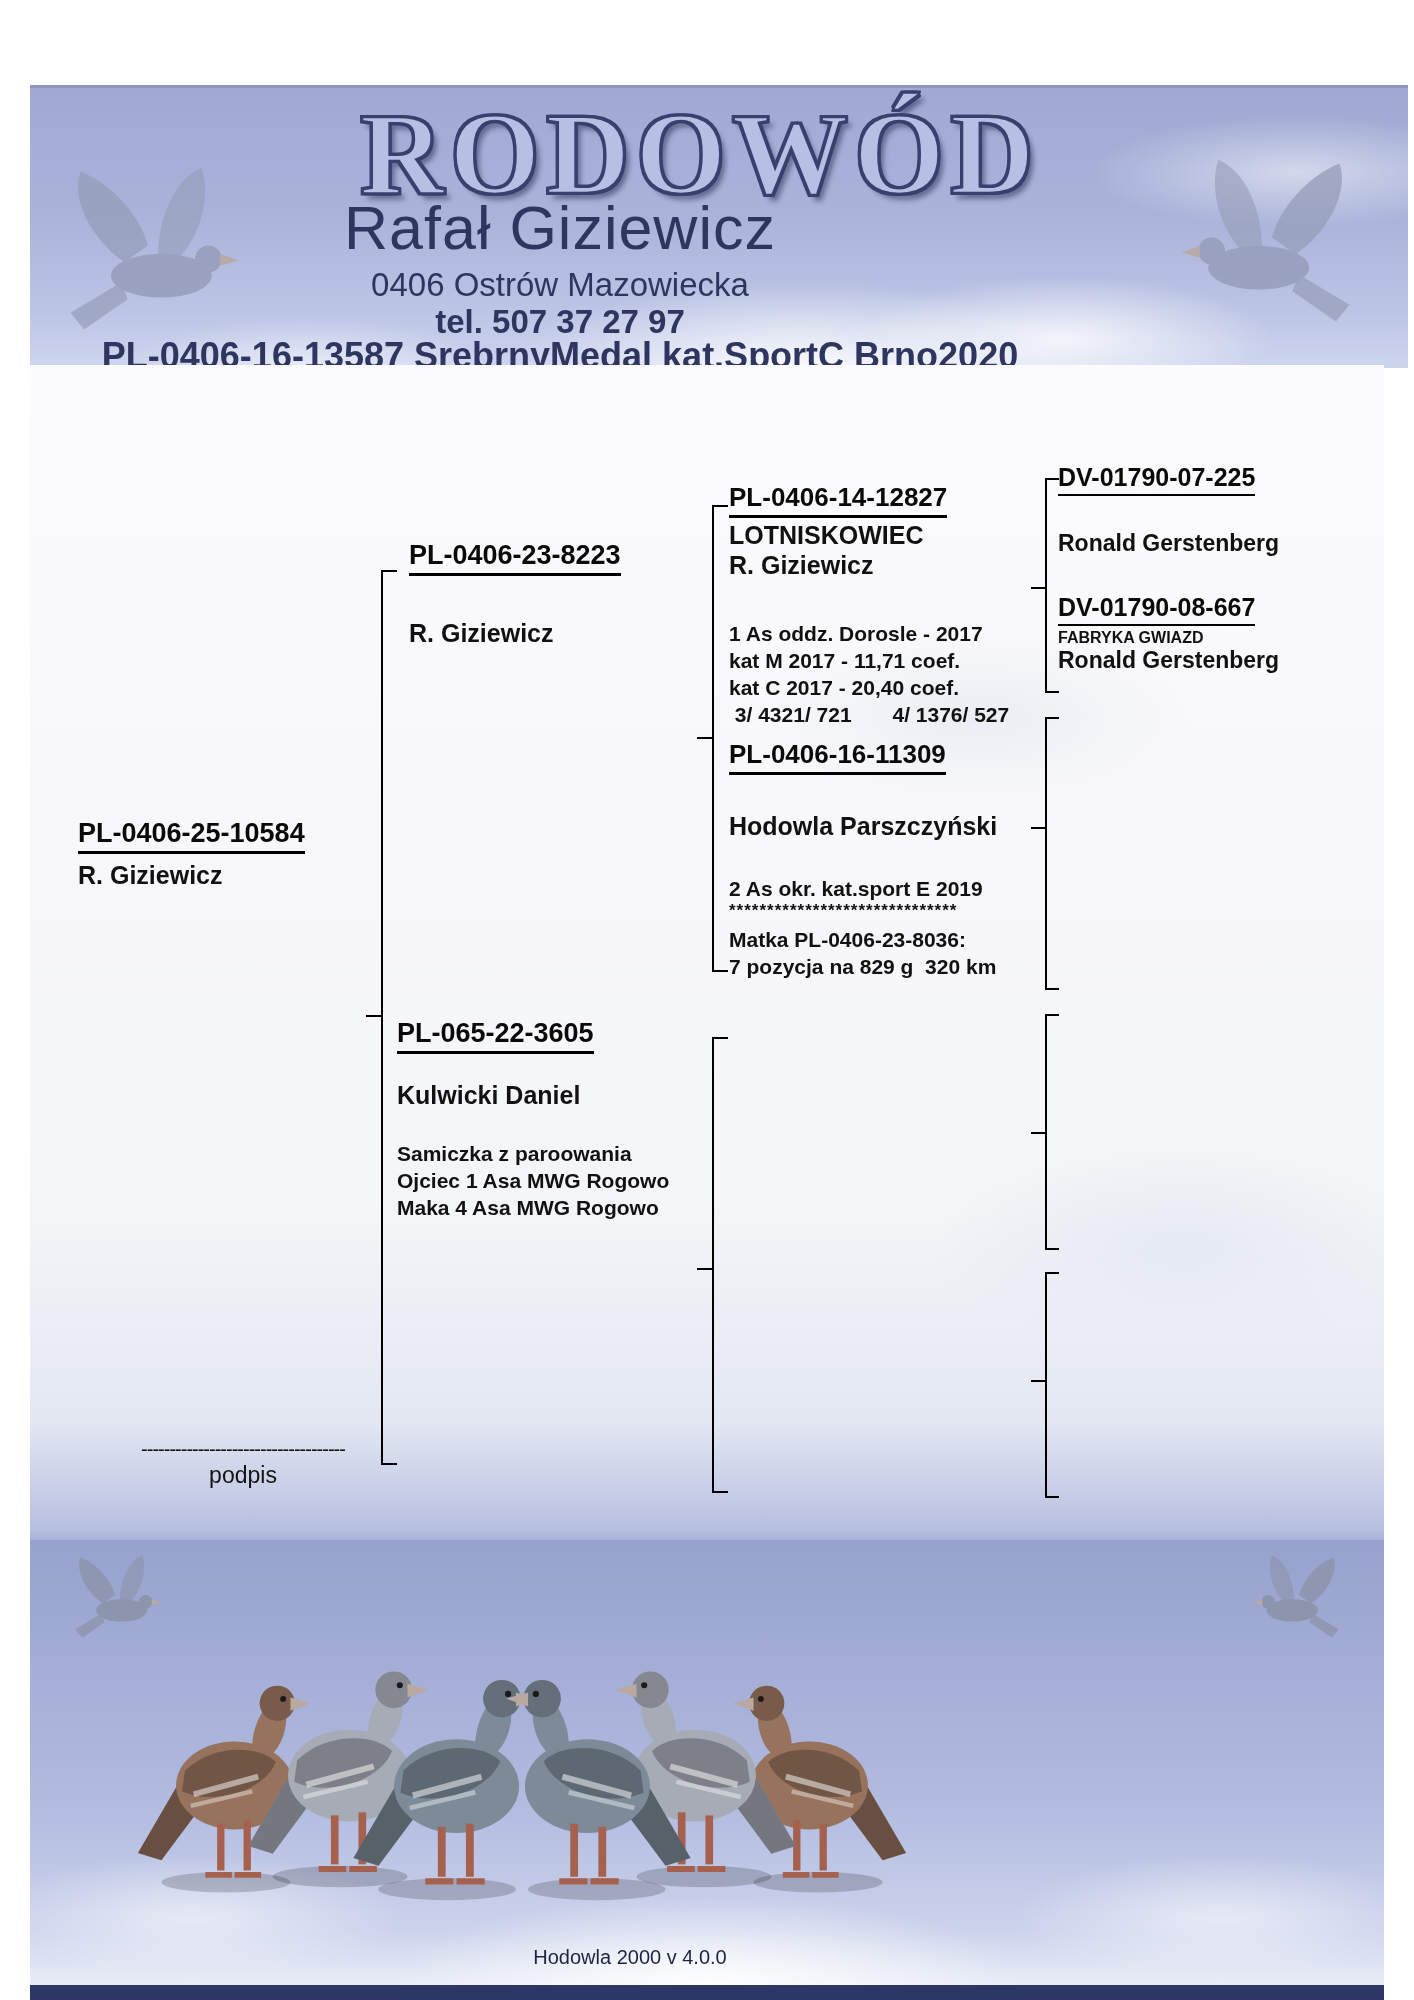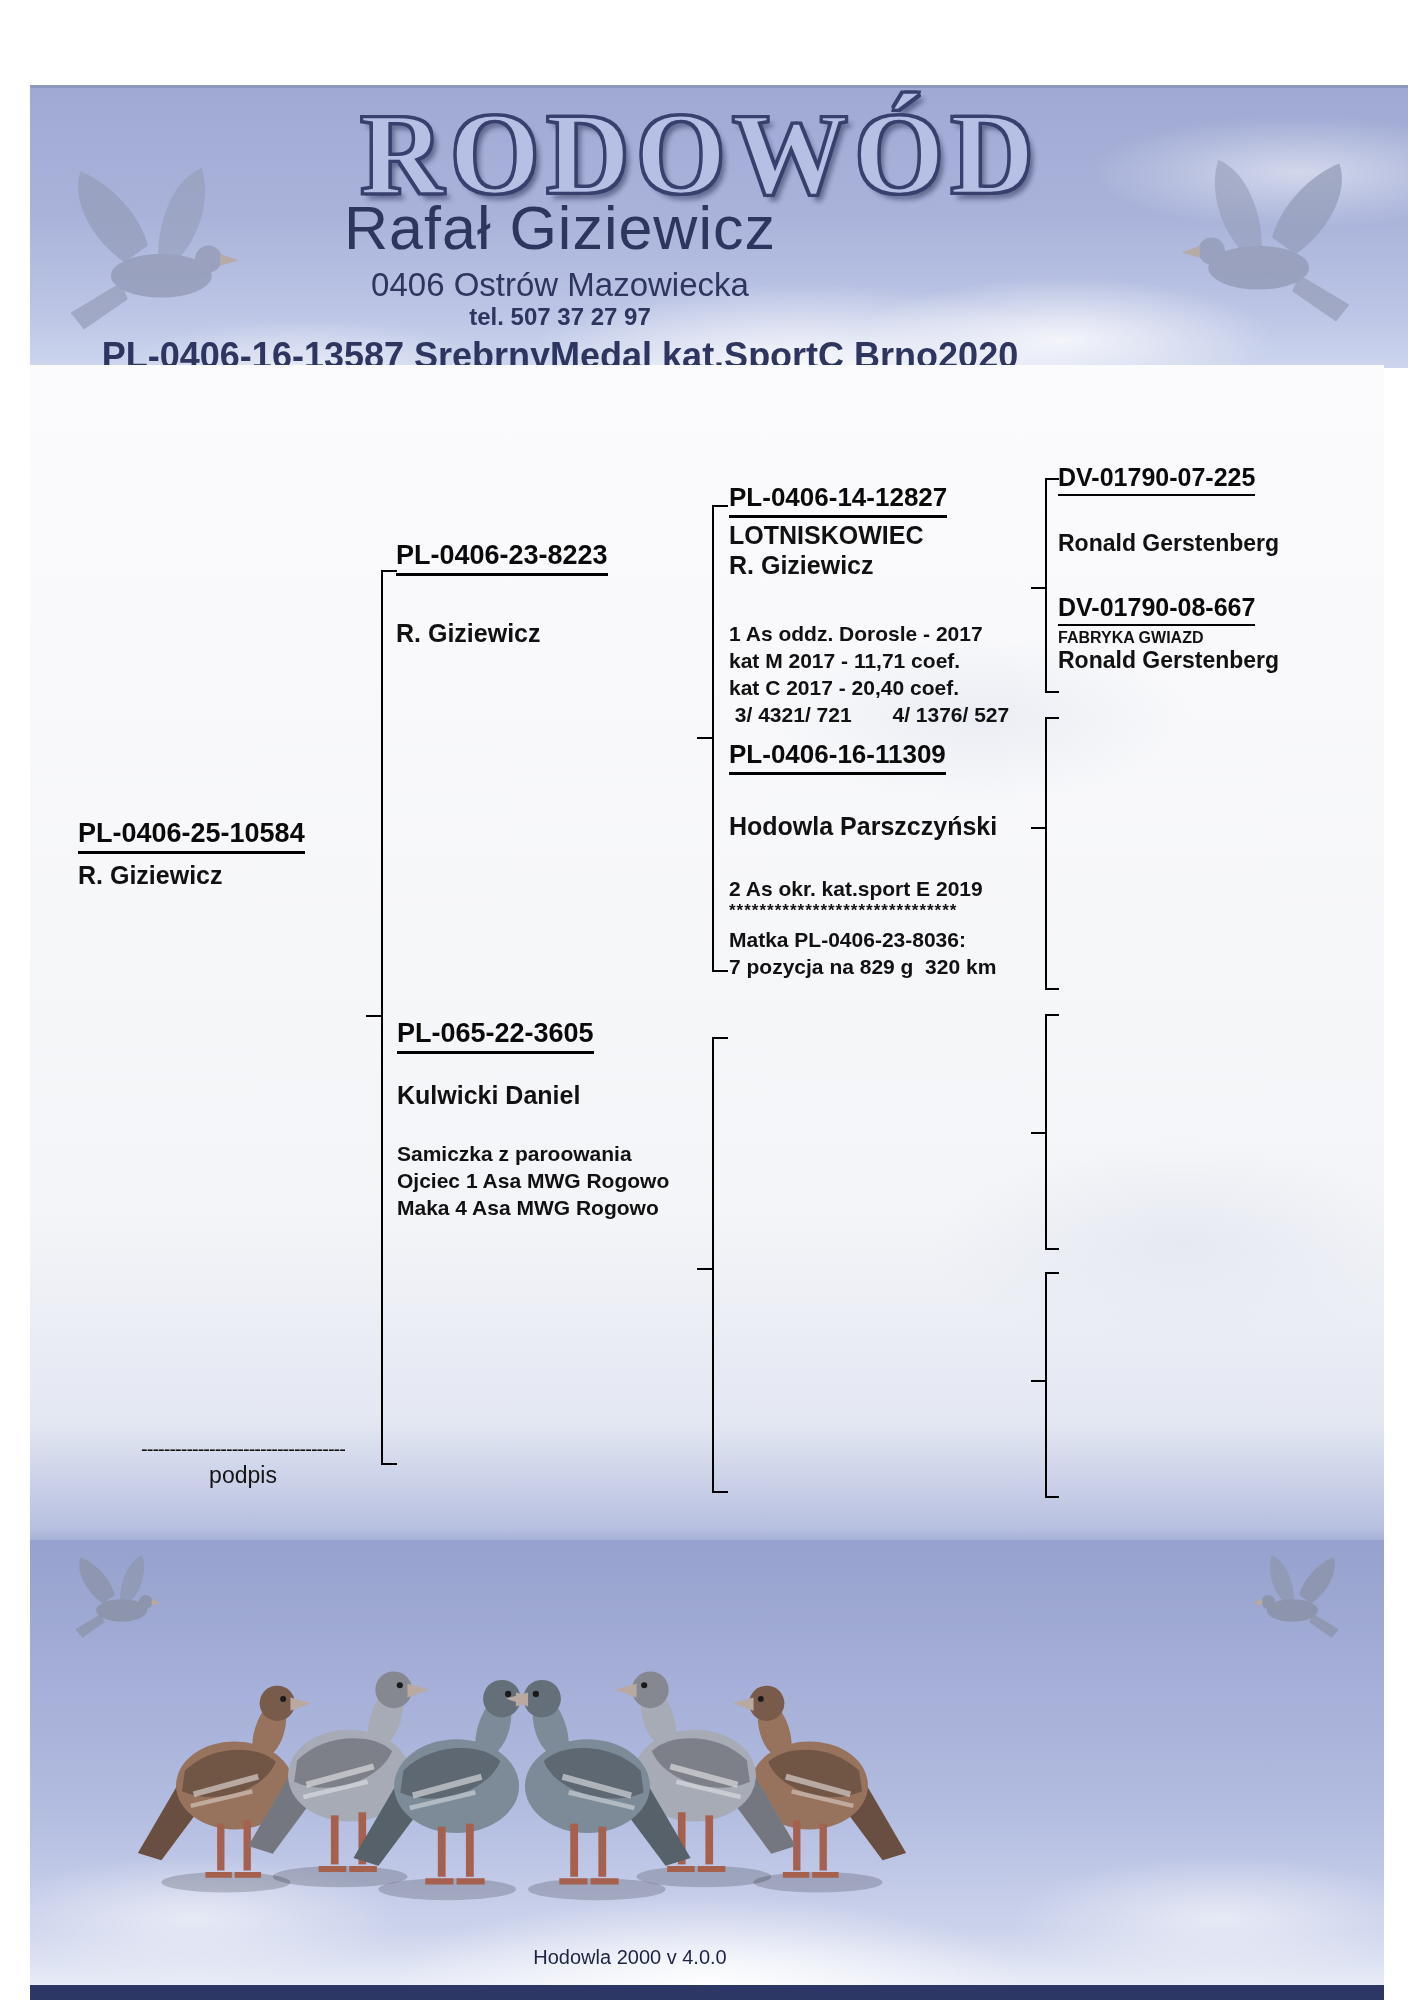--- a/index.html
+++ b/index.html
@@ -17,21 +17,21 @@
   .doc-title{position:absolute;left:210px;top:2px;width:920px;text-align:center;
     font-family:"Liberation Serif",serif;font-weight:bold;font-size:116px;line-height:1.12;
     letter-spacing:6px;color:#b6bfe4;-webkit-text-stroke:2.5px #39406e;
     text-shadow:-2px -2px 0 #39406e,2px -2px 0 #39406e,-2px 2px 0 #39406e,2px 2px 0 #39406e,
       5px 6px 5px rgba(20,25,60,.45);}
   .breeder{position:absolute;left:0;top:105px;width:1060px;text-align:center;
     font-size:61px;font-weight:normal;color:#2e355f;letter-spacing:1px;}
   .addr{position:absolute;left:0;top:178px;width:1060px;text-align:center;
     font-size:33px;font-weight:normal;color:#2e355f;}
   .phone{position:absolute;left:0;top:215px;width:1060px;text-align:center;
-    font-size:24px;font-weight:bold;color:#2e355f;}
+    font-size:33px;font-weight:bold;color:#2e355f;}
   .achv{position:absolute;left:0;top:247px;width:1060px;text-align:center;
     font-size:36px;font-weight:bold;color:#2e355f;}
   .hdr-pigeon{position:absolute;opacity:.85;color:#959db9;}
   
   .tree{position:absolute;left:30px;top:365px;width:1354px;height:1175px;
     background:
       radial-gradient(ellipse 300px 120px at 70% 30%, rgba(233,236,243,.9), rgba(233,236,243,0) 70%),
       radial-gradient(ellipse 360px 150px at 85% 75%, rgba(228,232,241,.9), rgba(228,232,241,0) 70%),
       linear-gradient(180deg,#fbfbfd 0%,#f4f5f8 72%,#e3e7f2 90%,#b7c0e0 99%,#a8b2d8 100%);}
   .vline{position:absolute;width:2px;background:#000;}
@@ -149,21 +149,21 @@
     <div class="vline" style="left:1015px;top:907px;height:226px"></div>
     <div class="hline" style="left:1015px;top:907px;width:14px"></div>
     <div class="hline" style="left:1015px;top:1131px;width:14px"></div>
     <div class="hline" style="left:1001px;top:1015px;width:14px"></div>
 
     <div class="block" style="left:48px;top:453px">
       <div><span class="ring">PL-0406-25-10584</span></div>
       <div class="owner gap6">R. Giziewicz</div>
     </div>
 
-    <div class="block" style="left:366px;top:175px">
+    <div class="block" style="left:379px;top:175px">
       <div><span class="ring">PL-0406-23-8223</span></div>
       <div class="owner gap42">R. Giziewicz</div>
     </div>
 
     <div class="block" style="left:367px;top:653px">
       <div><span class="ring">PL-065-22-3605</span></div>
       <div class="owner gap26">Kulwicki Daniel</div>
       <div class="gap30">
         <div class="info-line">Samiczka z paroowania</div>
         <div class="info-line">Ojciec 1 Asa MWG Rogowo</div>

